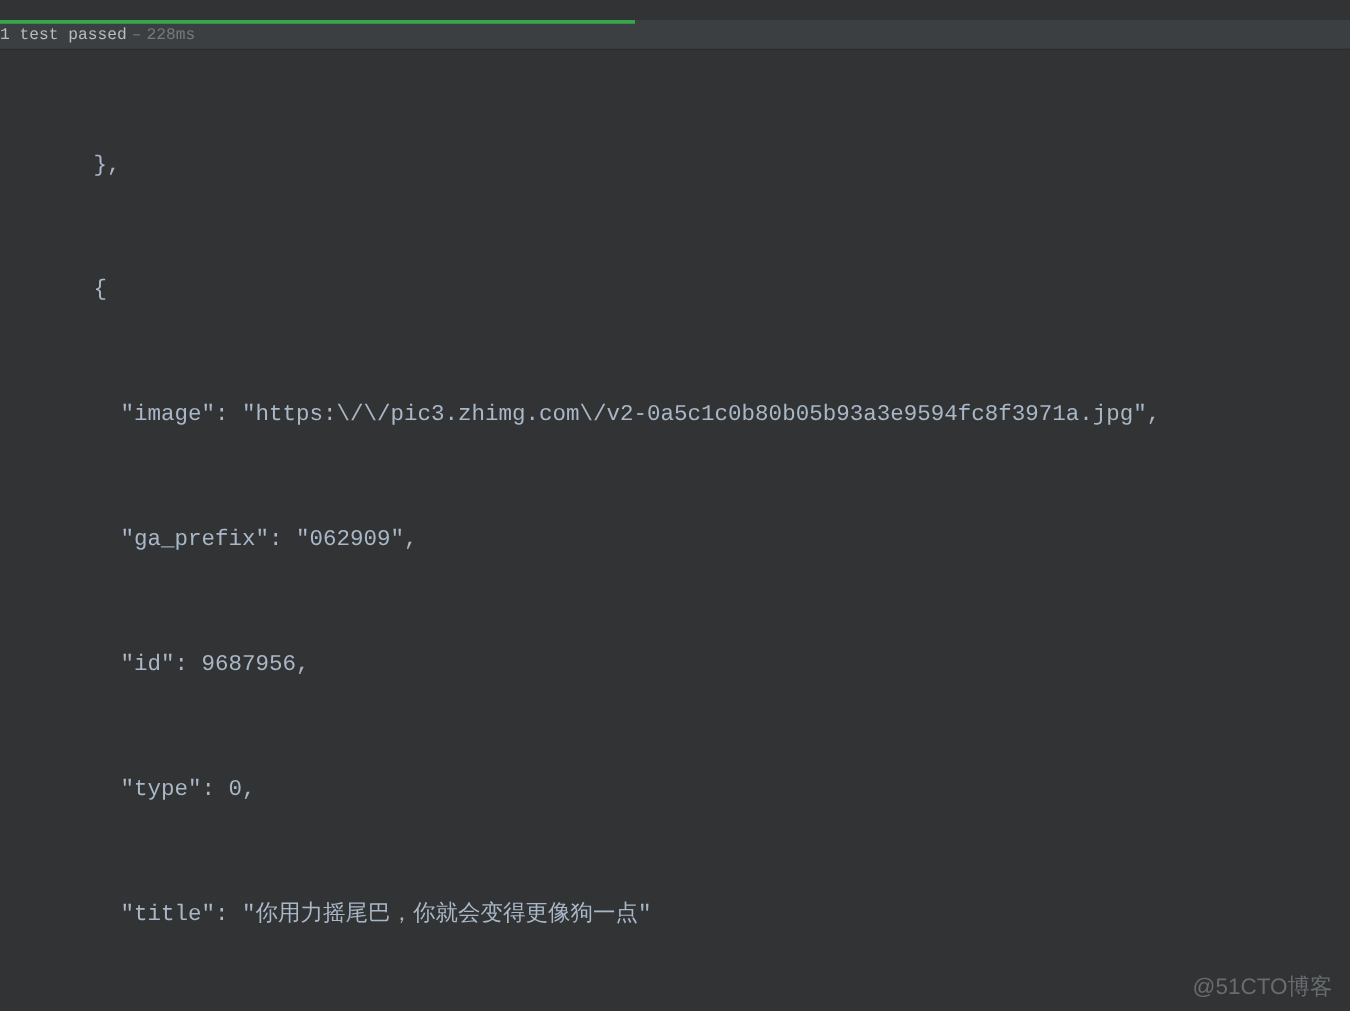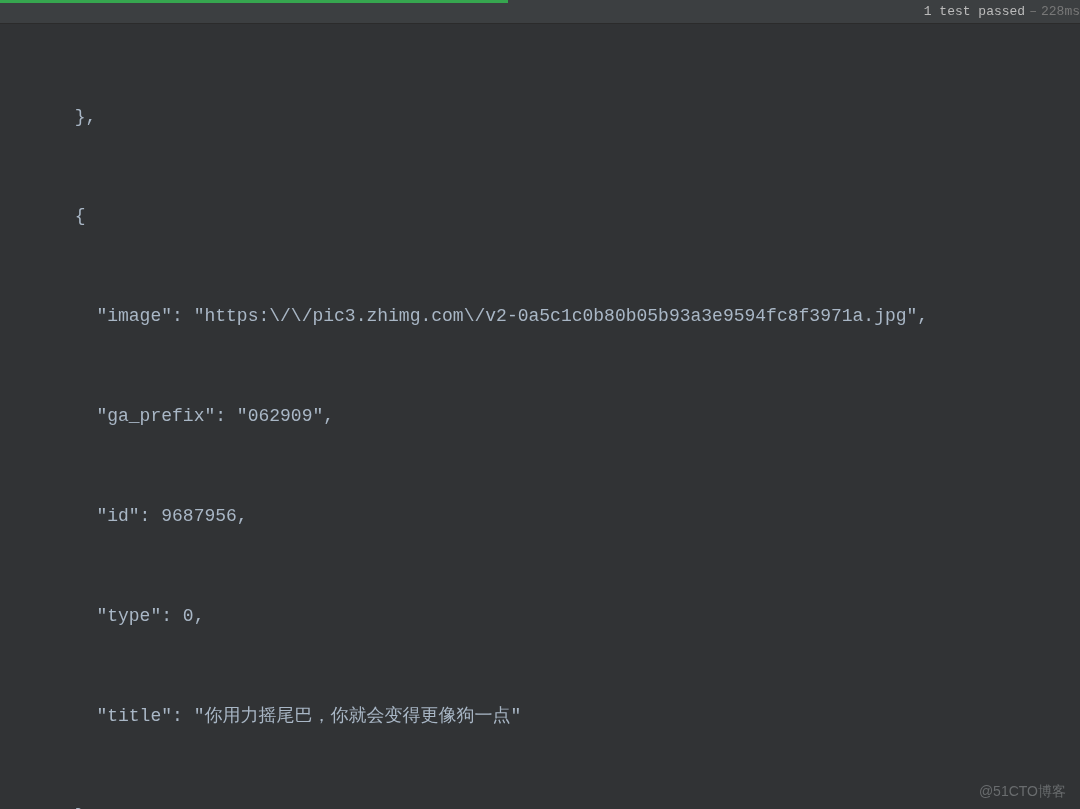--- a/index.html
+++ b/index.html
@@ -15,23 +15,24 @@
       width: 1080px;
       height: 809px;
       overflow: hidden;
       position: relative;
     }
     .top-bar {
       height: 24px;
       background: #3c3f41;
       display: flex;
       align-items: center;
-      justify-content: flex-end;
+      justify-content: flex-start;
       position: relative;
       border-bottom: 1px solid #2b2b2b;
+      margin-top: 16px;
     }
     .progress-bar {
       position: absolute;
       top: 0;
       left: 0;
       height: 3px;
       background: #36a64f;
     }
     .status-text {
       font-size: 13px;
@@ -53,21 +54,21 @@
       white-space: pre;
       overflow: hidden;
     }
     .code-line {
       padding-left: 10px;
     }
     .watermark {
       position: absolute;
       bottom: 8px;
       right: 14px;
-      font-size: 14px;
+      font-size: 18px;
       color: #696c6e;
       font-family: sans-serif;
     }
   </style>
 </head>
 <body>
 
 <div class="top-bar">
   <div class="progress-bar" style="width:47%"></div>
   <div class="status-text">

